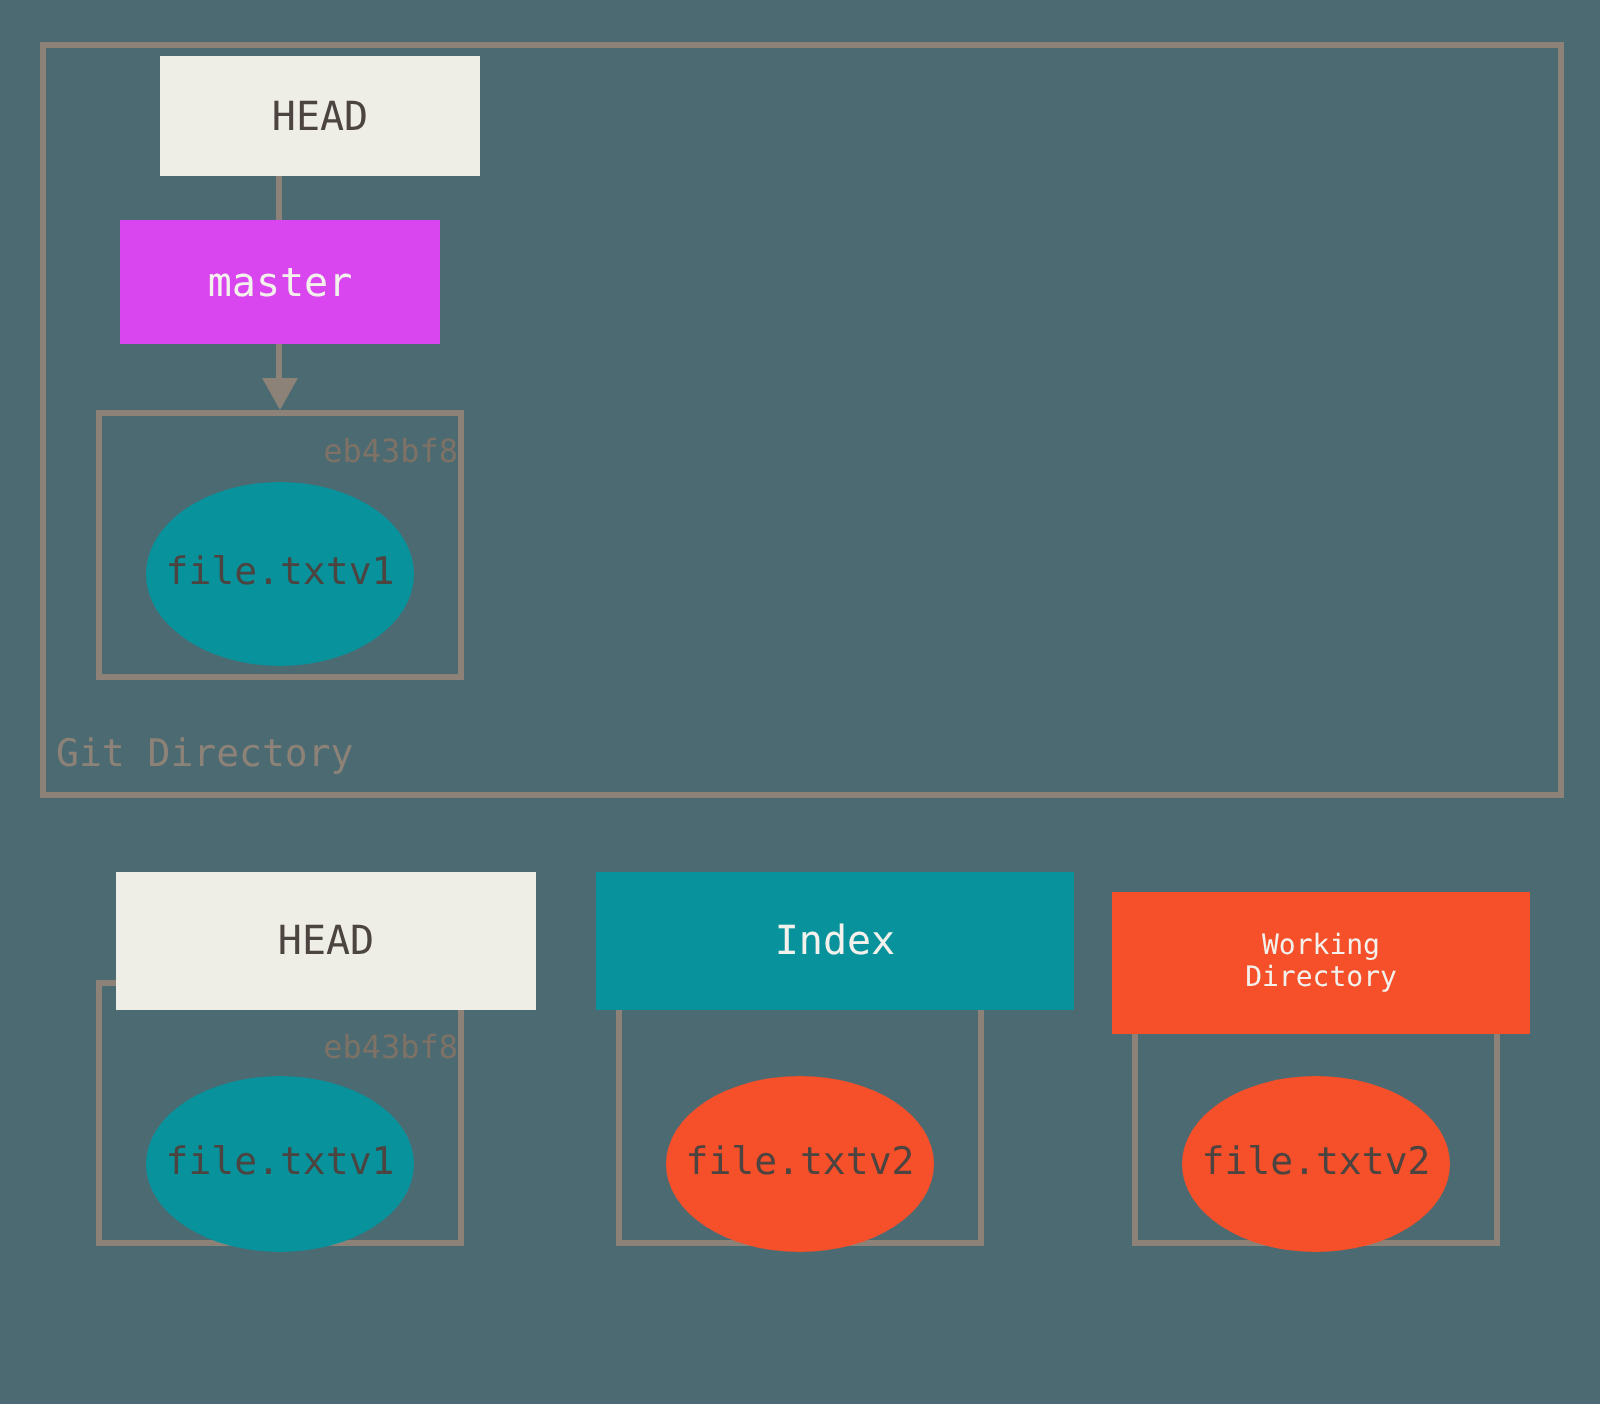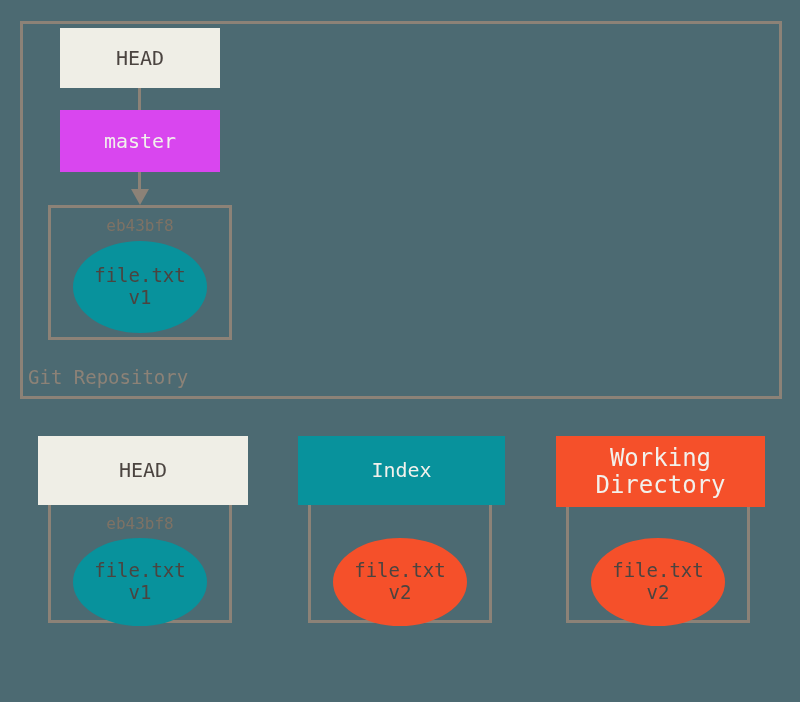--- a/index.html
+++ b/index.html
@@ -43,54 +43,56 @@
     align-items: center;
     justify-content: center;
     text-align: center;
     line-height: 1.12;
     white-space: pre-line;
   }
   .box-head {
     background: #efeee6;
     color: #4b4440;
     font-size: 20px;
+    margin-left: 20px;
   }
   .box-master {
     background: #d946ef;
     color: #f2f1ec;
     font-size: 20px;
   }
   .box-index {
     background: #08929c;
     color: #f2f1ec;
     font-size: 20px;
   }
   .box-wd {
     background: #f5502a;
     color: #f2f1ec;
-    font-size: 24px;
+    font-size: 14px;
+    margin-top: 10px;
   }
 
   
   .commit-box {
     border: 3px solid #8c8277;
     background: transparent;
   }
   .commit-hash {
-    text-align: center;
+    text-align: right;
     font-size: 16px;
     color: #7d7265;
     width: 100%;
     position: absolute;
     left: 0;
   }
   .blob {
     border-radius: 50%;
     display: flex;
-    flex-direction: column;
+    flex-direction: row;
     align-items: center;
     justify-content: center;
     text-align: center;
     line-height: 1.15;
     font-size: 19px;
     color: #4b4440;
   }
   .blob-teal { background: #08929c; }
   .blob-red  { background: #f5502a; }
 
@@ -118,21 +120,21 @@
     letter-spacing: 1px;
     white-space: nowrap;
   }
 </style>
 </head>
 <body>
 
 <div id="stage">
 
   <div class="abs repo-frame"></div>
-  <div class="abs repo-label">Git Repository</div>
+  <div class="abs repo-label">Git Directory</div>
 
   <div class="abs box box-head" style="left:60px; top:28px; width:160px; height:60px;">
     <span>HEAD</span>
   </div>
 
   <div class="abs conn" style="left:138px; top:88px; height:22px;"></div>
 
   <div class="abs box box-master" style="left:60px; top:110px; width:160px; height:62px;">
     <span>master</span>
   </div>
@@ -159,21 +161,21 @@
     <span>HEAD</span>
   </div>
 
   <div class="abs commit-box" style="left:308px; top:490px; width:184px; height:133px;">
     <div class="commit-hash" style="top:21px;"></div>
     <div class="abs blob blob-red" style="left:22px; top:45px; width:134px; height:88px;">
       <span>file.txt</span>
       <span>v2</span>
     </div>
   </div>
-  <div class="abs box box-index" style="left:298px; top:436px; width:207px; height:69px;">
+  <div class="abs box box-index" style="left:298px; top:436px; width:239px; height:69px;">
     <span>Index</span>
   </div>
 
   <div class="abs commit-box" style="left:566px; top:490px; width:184px; height:133px;">
     <div class="commit-hash" style="top:21px;"></div>
     <div class="abs blob blob-red" style="left:22px; top:45px; width:134px; height:88px;">
       <span>file.txt</span>
       <span>v2</span>
     </div>
   </div>

